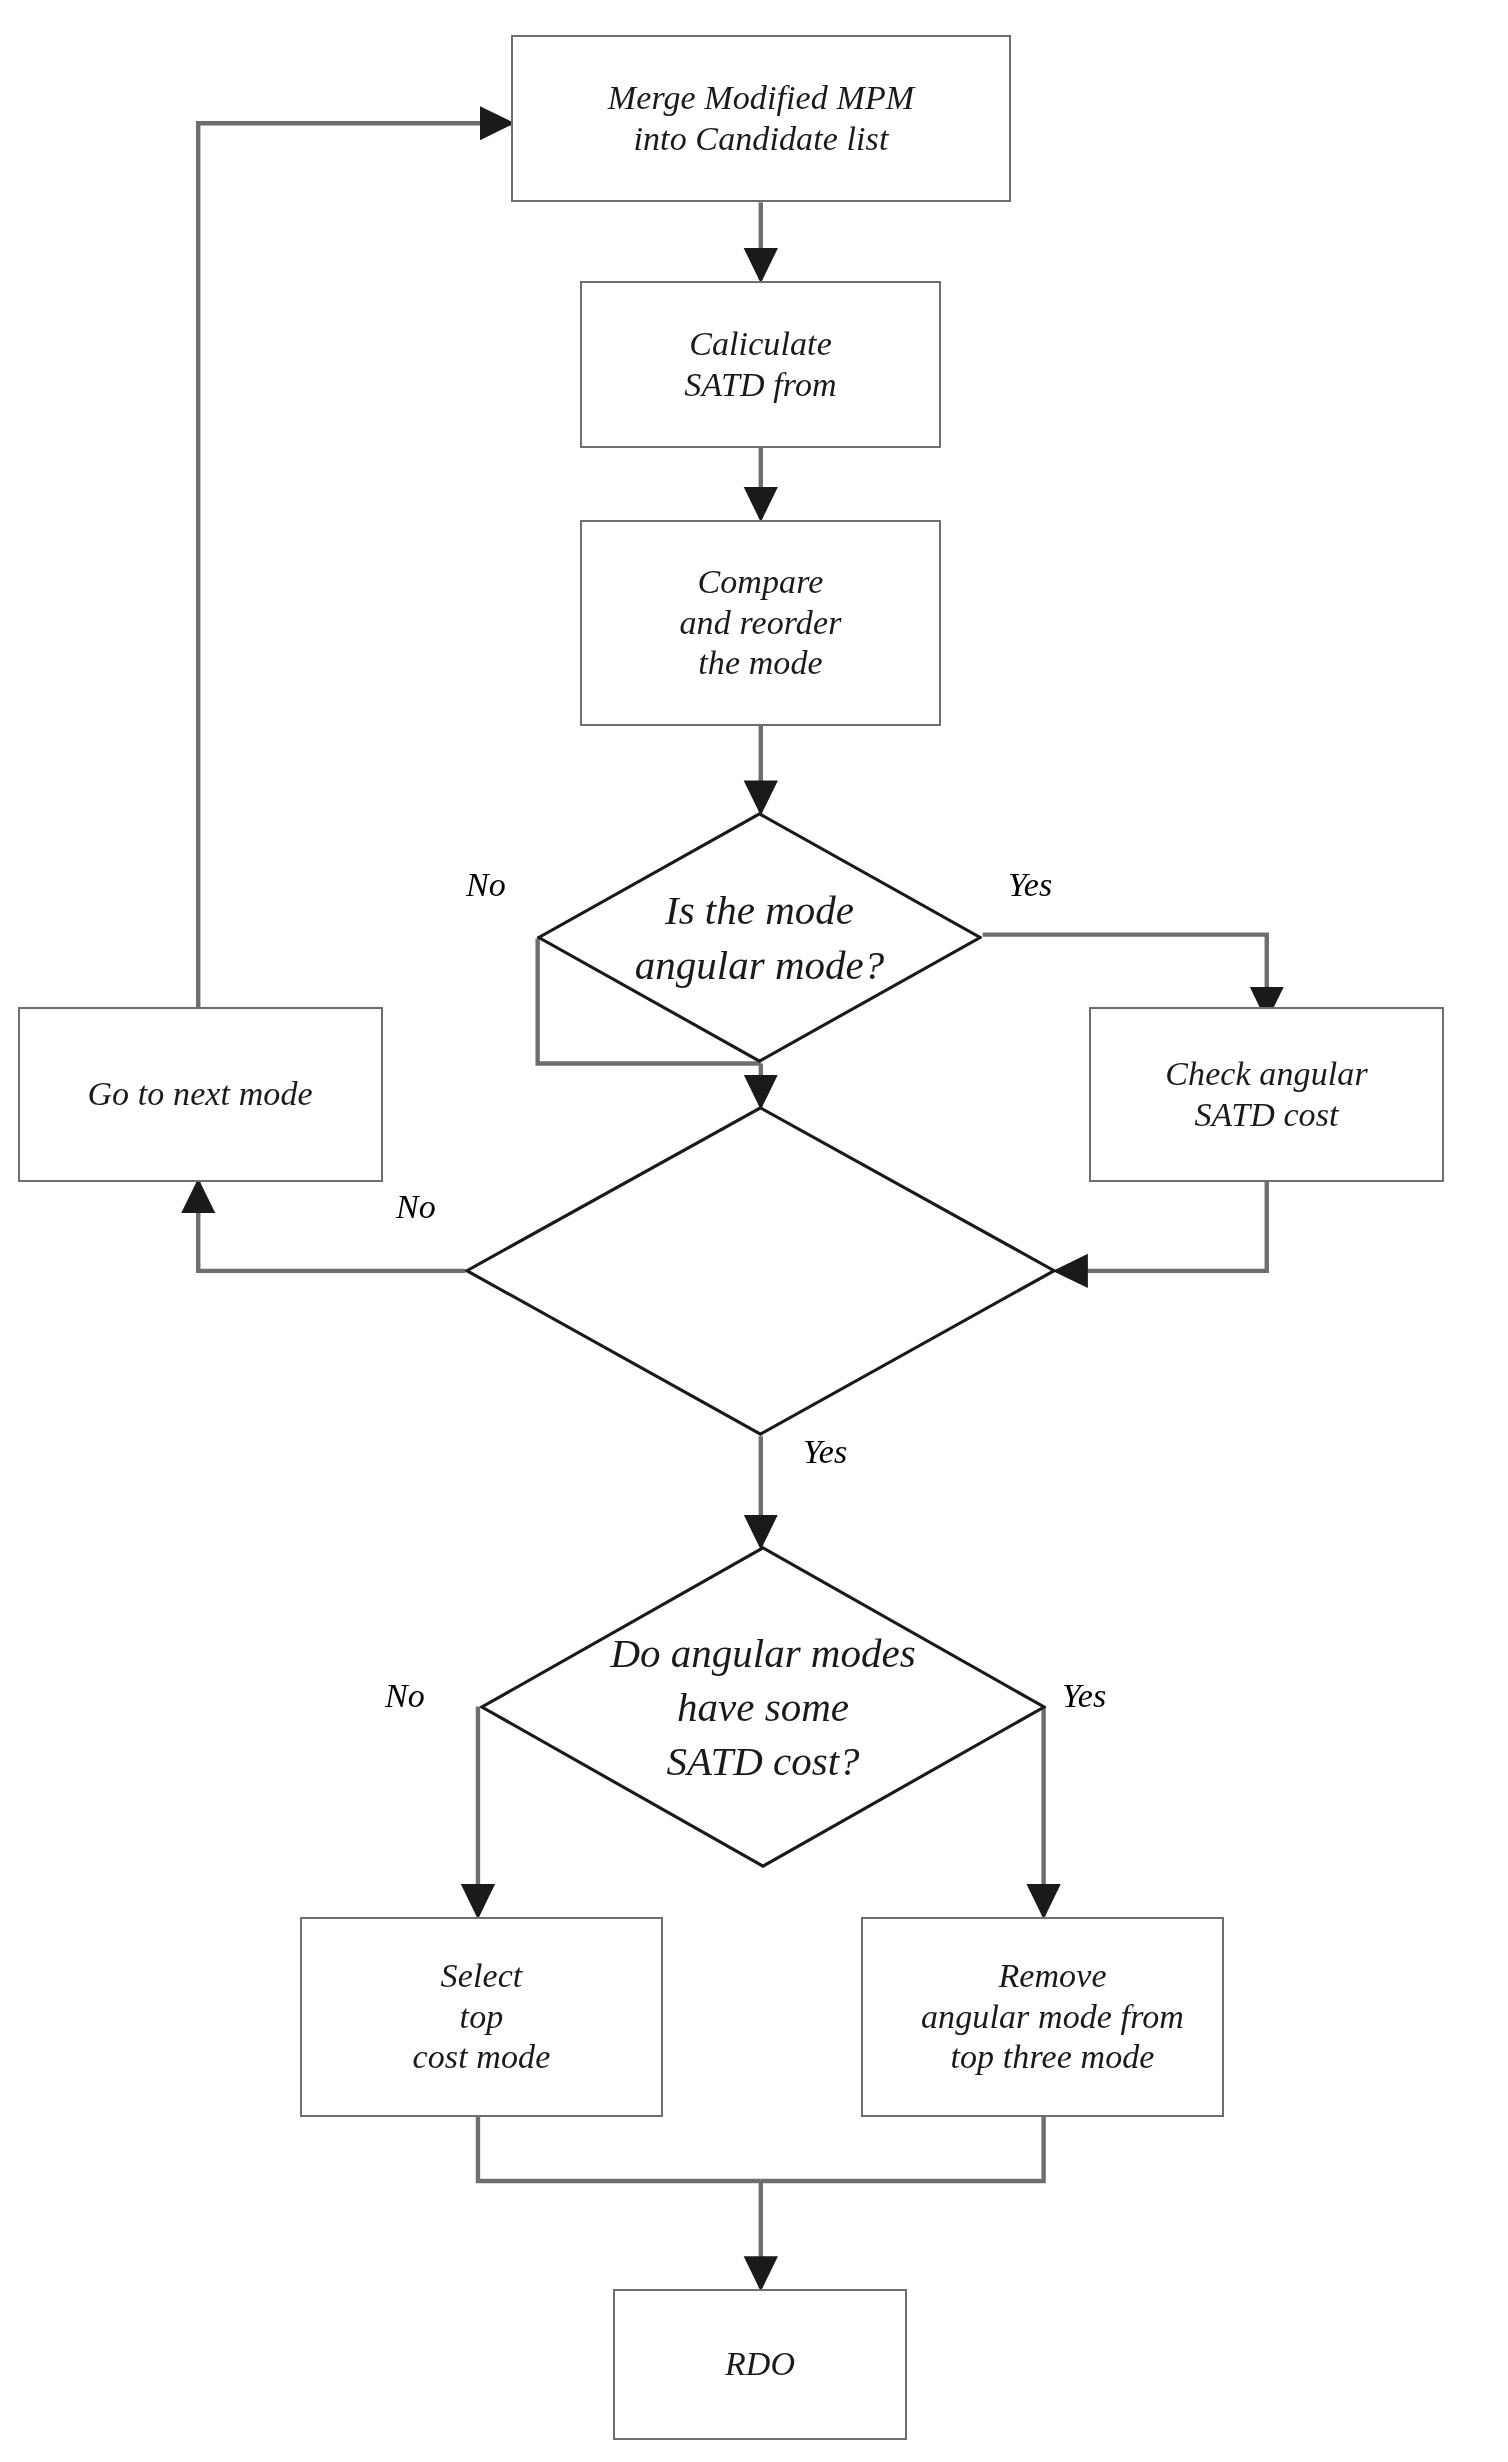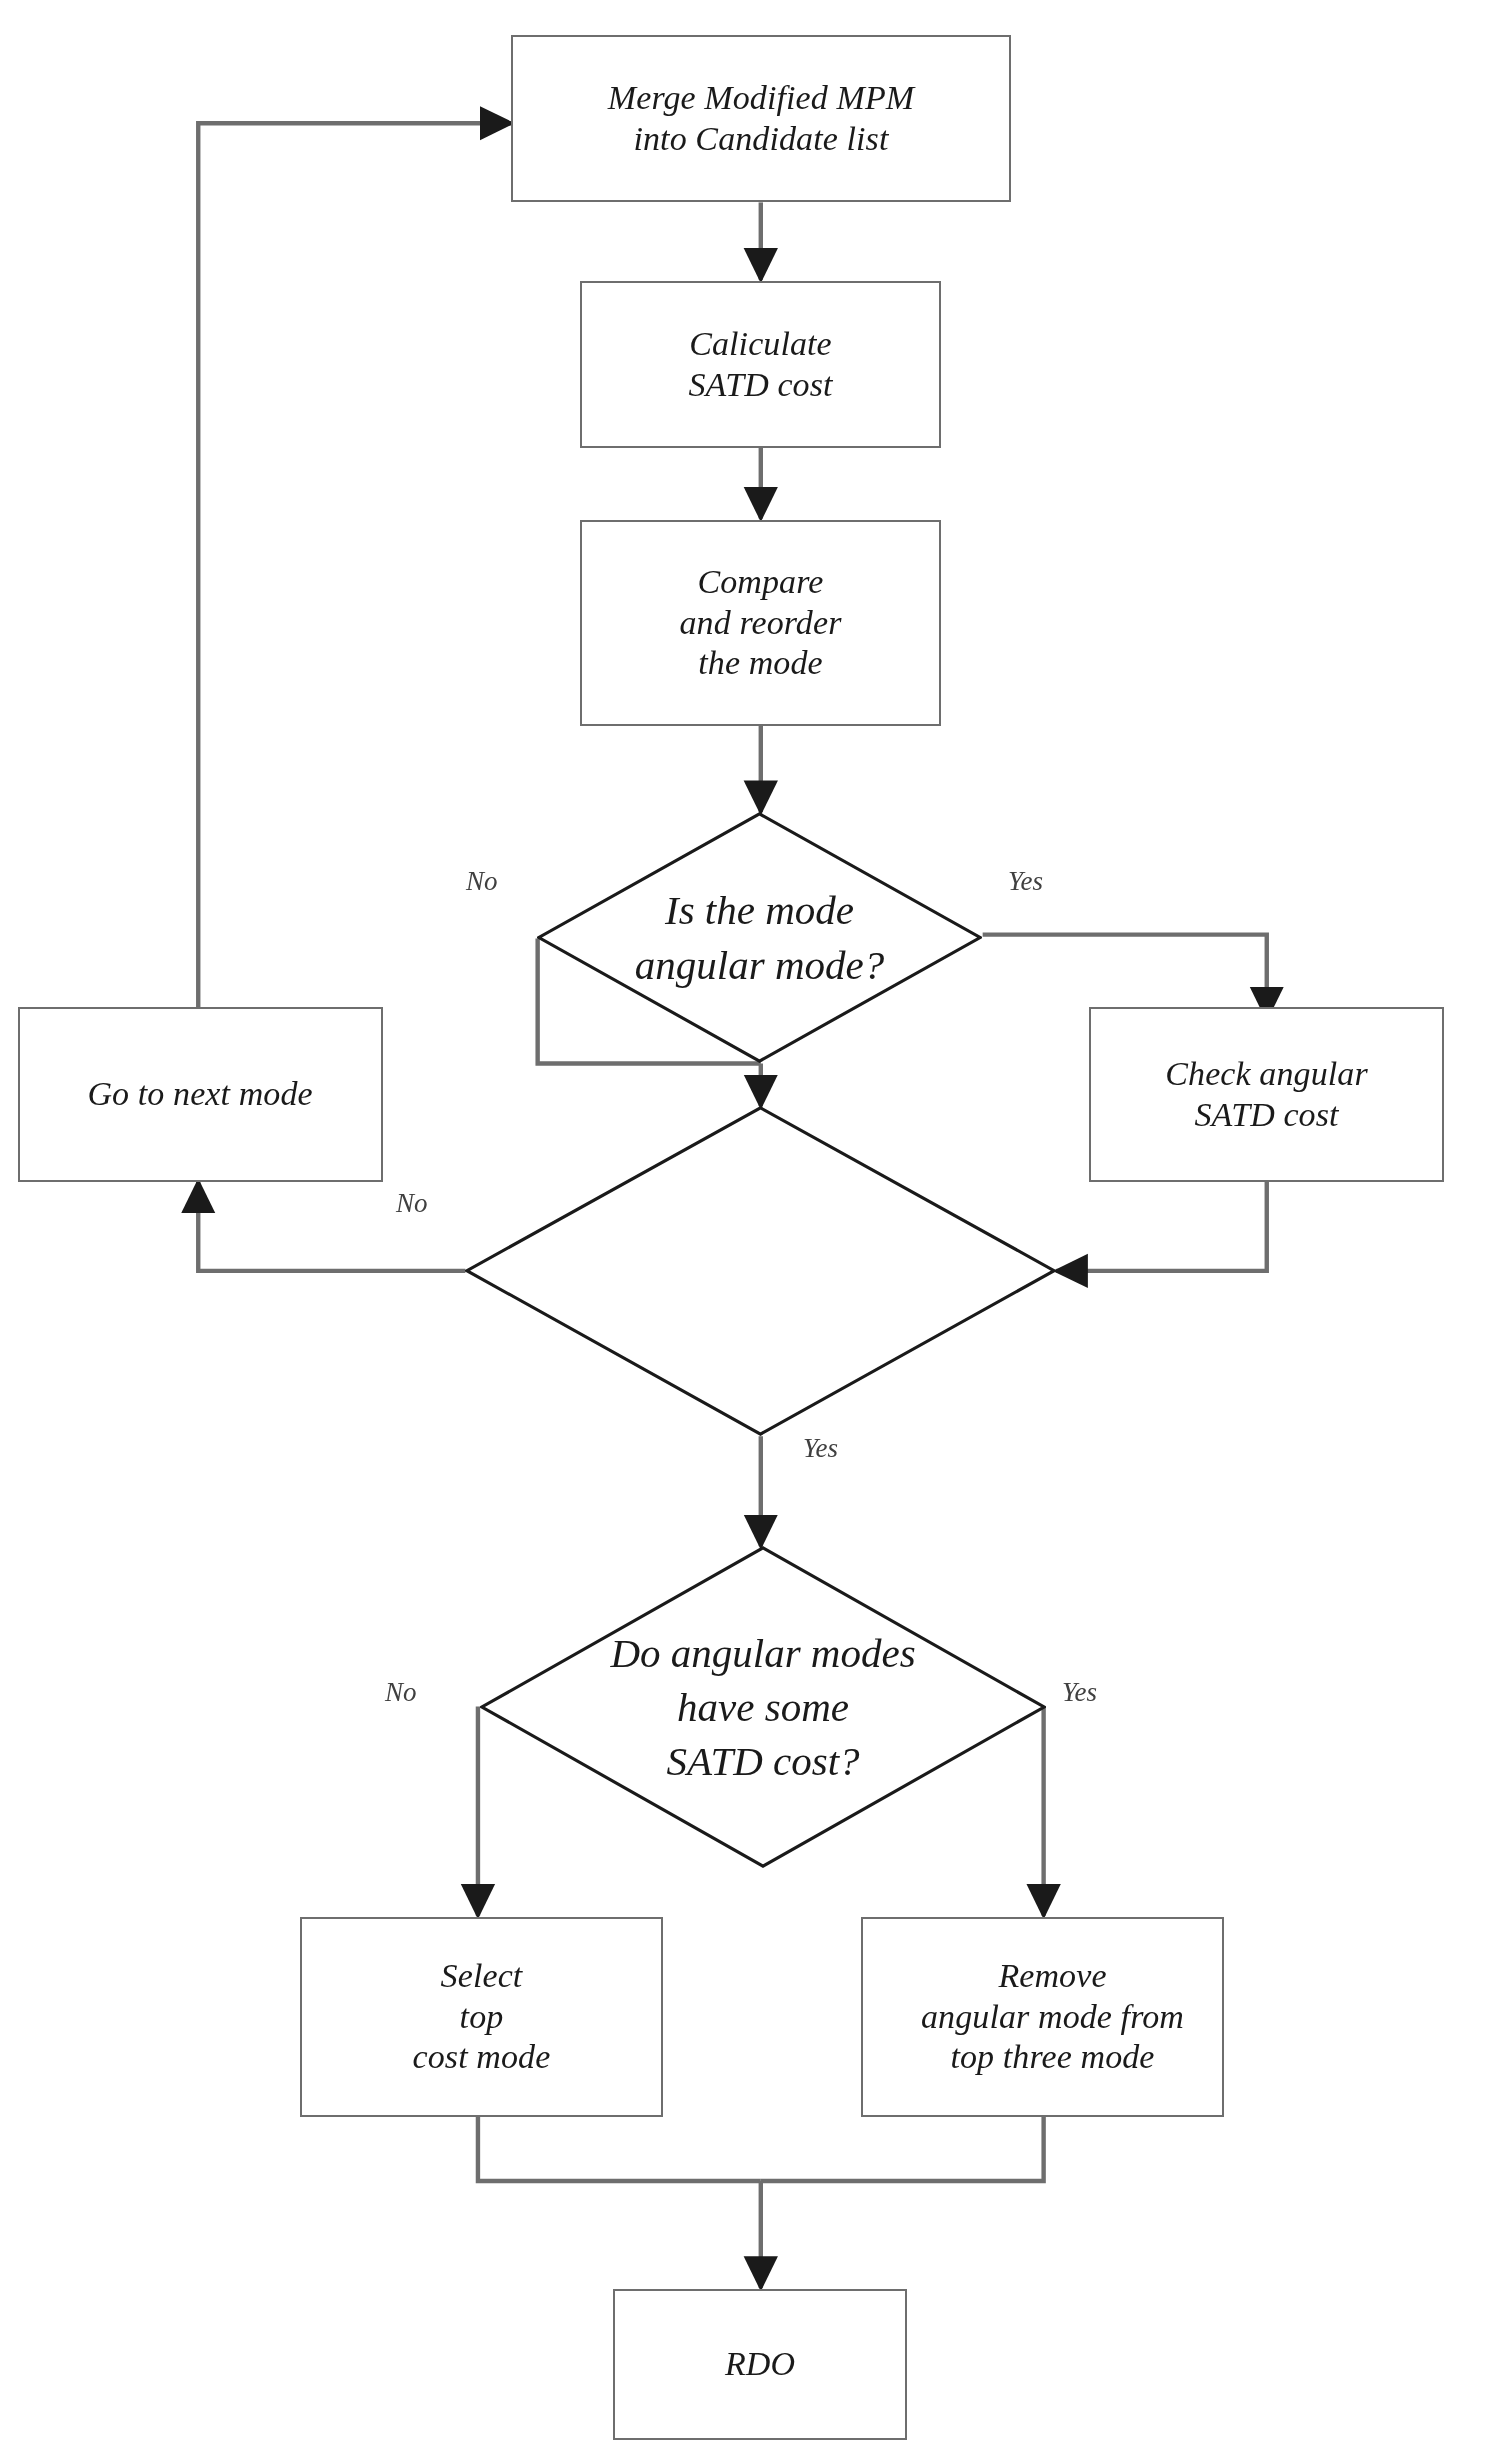--- a/index.html
+++ b/index.html
@@ -55,22 +55,22 @@
   .diamond .txt {
     position: relative;
     z-index: 2;
     font-size: 41px;
     line-height: 1.32;
     white-space: pre-line;
   }
   .edge-label {
     position: absolute;
     font-family: "Liberation Serif", "DejaVu Serif", serif;
-    font-size: 27px;
-    color: #404040;
+    font-size: 34px;
+    color: #000000;
     white-space: nowrap;
   }
 </style>
 </head>
 <body>
 
 <div id="canvas">
 
   <svg class="wires" viewBox="0 0 2400 3917" xmlns="http://www.w3.org/2000/svg">
     <defs>
@@ -113,21 +113,21 @@
     </g>
   </svg>
 
   <div class="node boxnode" style="left:511px; top:35px; width:500px; height:167px;">
     <span class="txt">Merge Modified MPM
 into Candidate list</span>
   </div>
 
   <div class="node boxnode" style="left:580px; top:281px; width:361px; height:167px;">
     <span class="txt">Caliculate
-SATD cost</span>
+SATD from</span>
   </div>
 
   <div class="node boxnode" style="left:580px; top:520px; width:361px; height:206px;">
     <span class="txt">Compare
 and reorder
 the mode</span>
   </div>
 
   <div class="node boxnode" style="left:17.6px; top:1007px; width:365px; height:175px;">
     <span class="txt">Go to next mode</span>

